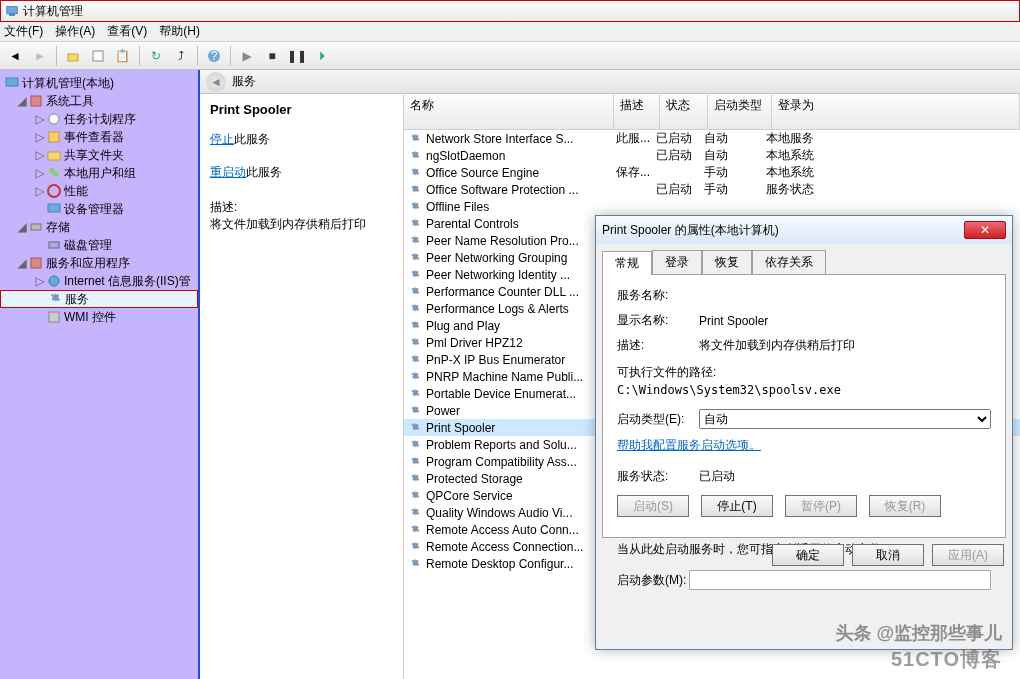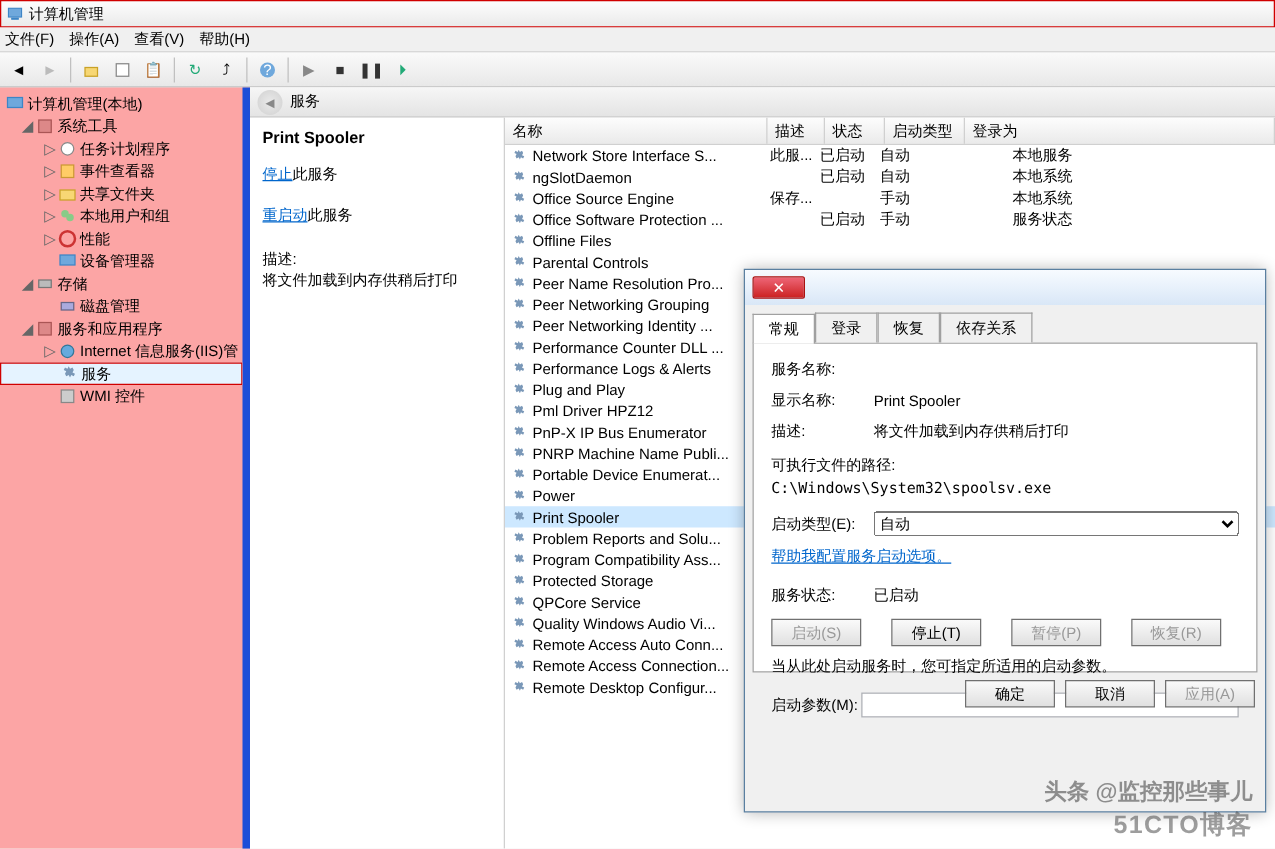--- a/index.html
+++ b/index.html
@@ -5,59 +5,59 @@
 * { box-sizing: border-box; margin: 0; padding: 0; font-family: "Microsoft YaHei", "Segoe UI", Tahoma, sans-serif; font-size: 12px; }
 body { background: #f0f0f0; width: 1020px; height: 679px; overflow: hidden; position: relative; }
 .titlebar { height: 22px; background: linear-gradient(#fdfdfd,#eaeaea); border: 1px solid #b0b0b0; display: flex; align-items: center; padding: 0 4px; }
 .titlebar .icon { width: 14px; height: 14px; margin-right: 4px; }
 .menubar { height: 20px; background: #f0f0f0; display: flex; align-items: center; padding: 0 4px; gap: 12px; border-bottom: 1px solid #d0d0d0; }
 .menubar span { cursor: default; }
 .toolbar { height: 28px; background: linear-gradient(#fafafa,#e8e8e8); border-bottom: 1px solid #c0c0c0; display: flex; align-items: center; padding: 0 4px; gap: 3px; }
 .toolbar .tbtn { width: 22px; height: 22px; display: flex; align-items: center; justify-content: center; border: 1px solid transparent; }
 .toolbar .sep { width: 1px; height: 20px; background: #c0c0c0; margin: 0 2px; }
 .mainarea { display: flex; height: calc(679px - 22px - 20px - 28px); }
-.tree { width: 200px; background: #fca5a5; border-right: 6px solid #1d4ed8; padding-top: 4px; overflow: hidden; }
+.tree { width: 200px; background: #c4b5fd; border-right: 2px solid #1d4ed8; padding-top: 4px; overflow: hidden; }
 .tree-node { display: flex; align-items: center; height: 18px; padding-left: 4px; white-space: nowrap; }
 .tree-node .tw { width: 12px; text-align: center; color: #666; }
 .tree-node .ic { width: 16px; height: 16px; margin-right: 2px; }
 .tree-node.l1 { padding-left: 16px; }
 .tree-node.l2 { padding-left: 34px; }
 .tree-node.sel { background: #e5f3ff; }
 .redbox { border: 1px solid #d00000; }
 .content { flex: 1; display: flex; flex-direction: column; background: #fff; }
 .content-header { height: 24px; background: linear-gradient(#f6f6f6,#e4e4e4); border-bottom: 1px solid #c5c5c5; display: flex; align-items: center; padding-left: 6px; gap: 6px; }
 .back-btn { width: 20px; height: 20px; border-radius: 50%; background: radial-gradient(#eaeaea,#d0d0d0); display:flex;align-items:center;justify-content:center;color:#888; }
 .content-body { flex:1; display:flex; overflow:hidden; }
 .detail-pane { width: 204px; border-right:1px solid #d0d0d0; padding: 8px 10px; }
 .detail-pane h3 { font-size: 13px; font-weight: bold; margin-bottom: 14px; }
 .detail-pane a { color: #0066cc; text-decoration: underline; }
 .list-pane { flex:1; display:flex; flex-direction:column; }
-.list-header { height: 22px; background: linear-gradient(#fdfdfd,#eaeaea); border-bottom: 1px solid #d0d0d0; display:flex; }
+.list-header { height: 36px; background: linear-gradient(#fdfdfd,#eaeaea); border-bottom: 1px solid #d0d0d0; display:flex; }
 .list-header .col { border-right:1px solid #d0d0d0; padding:3px 6px; }
 .list-rows { flex:1; overflow: hidden; }
 .svc-row { display:flex; align-items:center; height:17px; padding-left:4px; }
 .svc-row .gear { width:14px;height:14px;margin-right:4px; }
 .svc-row.sel { background:#cde8ff; }
-.svc-row .c1{width:190px;white-space:nowrap;overflow:hidden;} .svc-row .c2{width:40px;} .svc-row .c3{width:48px;} .svc-row .c4{width:62px;} .svc-row .c5{width:70px;margin-left:44px;}
+.svc-row .c1{width:190px;white-space:nowrap;overflow:hidden;} .svc-row .c2{width:40px;} .svc-row .c3{width:48px;} .svc-row .c4{width:62px;} .svc-row .c5{width:70px;}
 
 
 .dialog { position:absolute; left:595px; top:215px; width:418px; height:435px; background:#f0f0f0; border:1px solid #5a7fa0; box-shadow:0 0 12px rgba(0,0,0,.3); }
 .dlg-title { height:28px; background:linear-gradient(#f7fbff,#d9e7f7); display:flex; align-items:center; padding:0 6px; justify-content:space-between; }
 .dlg-close { width:42px;height:18px;background:linear-gradient(#e67,#c22);border:1px solid #a11;color:#fff;display:flex;align-items:center;justify-content:center;border-radius:2px; }
 .dlg-tabs { display:flex; padding:6px 6px 0 6px; gap:0; }
 .dlg-tab { padding:3px 12px; border:1px solid #a0a0a0; border-bottom:none; background:#f0f0f0; }
 .dlg-tab.active { background:#fff; position:relative; top:1px; }
 .dlg-body { margin:0 6px 6px 6px; background:#fff; border:1px solid #a0a0a0; padding:12px 14px; height:264px; }
 .dlg-row { display:flex; align-items:center; margin-bottom:8px; }
 .dlg-row .lbl { width:82px; }
 .dlg-row .val { flex:1; }
 .sel-text { background:#3399ff; color:#fff; padding:0 2px; }
 .dlg-row select { width:100%; height:20px; }
 .dlg-link { color:#0066cc; text-decoration:underline; }
-.dlg-btns-row { display:flex; gap:24px; margin:10px 0 8px; }
+.dlg-btns-row { display:flex; gap:12px; margin:10px 0 24px; }
 .dlg-btns-row button { width:72px; height:22px; border:1px solid #707070; background:linear-gradient(#fafafa,#e0e0e0); }
 .dlg-btns-row button:disabled { color:#999; }
 .dlg-footer { display:flex; justify-content:flex-end; gap:8px; padding:0 8px; }
 .dlg-footer button { width:72px; height:22px; border:1px solid #707070; background:linear-gradient(#fafafa,#e0e0e0); }
 .watermark { position:absolute; right:18px; bottom:6px; font-size:20px; color:rgba(60,60,60,.5); font-weight:bold; letter-spacing:1px; }
 .watermark2 { position:absolute; right:18px; bottom:34px; font-size:18px; color:rgba(60,60,60,.55); font-weight:bold; }
 input.ro { width:100%; border:1px solid #abadb3; height:20px; padding:0 4px; background:#fff; color:#888; }
 
 svg.gear path{fill:#7a98b8;}
 svg.folder rect{fill:#f7d774;stroke:#c9a227;}
@@ -499,20 +499,21 @@
               <span class="c5">本地系统</span>
             </div>
           </div>
       </div>
     </div>
   </div>
 </div>
 
 <div class="dialog">
   <div class="dlg-title">
+    <span>Print Spooler 的属性(本地计算机)</span>
     <div class="dlg-close">✕</div>
   </div>
   <div class="dlg-tabs">
     <div class="dlg-tab active">常规</div>
     <div class="dlg-tab">登录</div>
     <div class="dlg-tab">恢复</div>
     <div class="dlg-tab">依存关系</div>
   </div>
   <div class="dlg-body">
     <div class="dlg-row">

